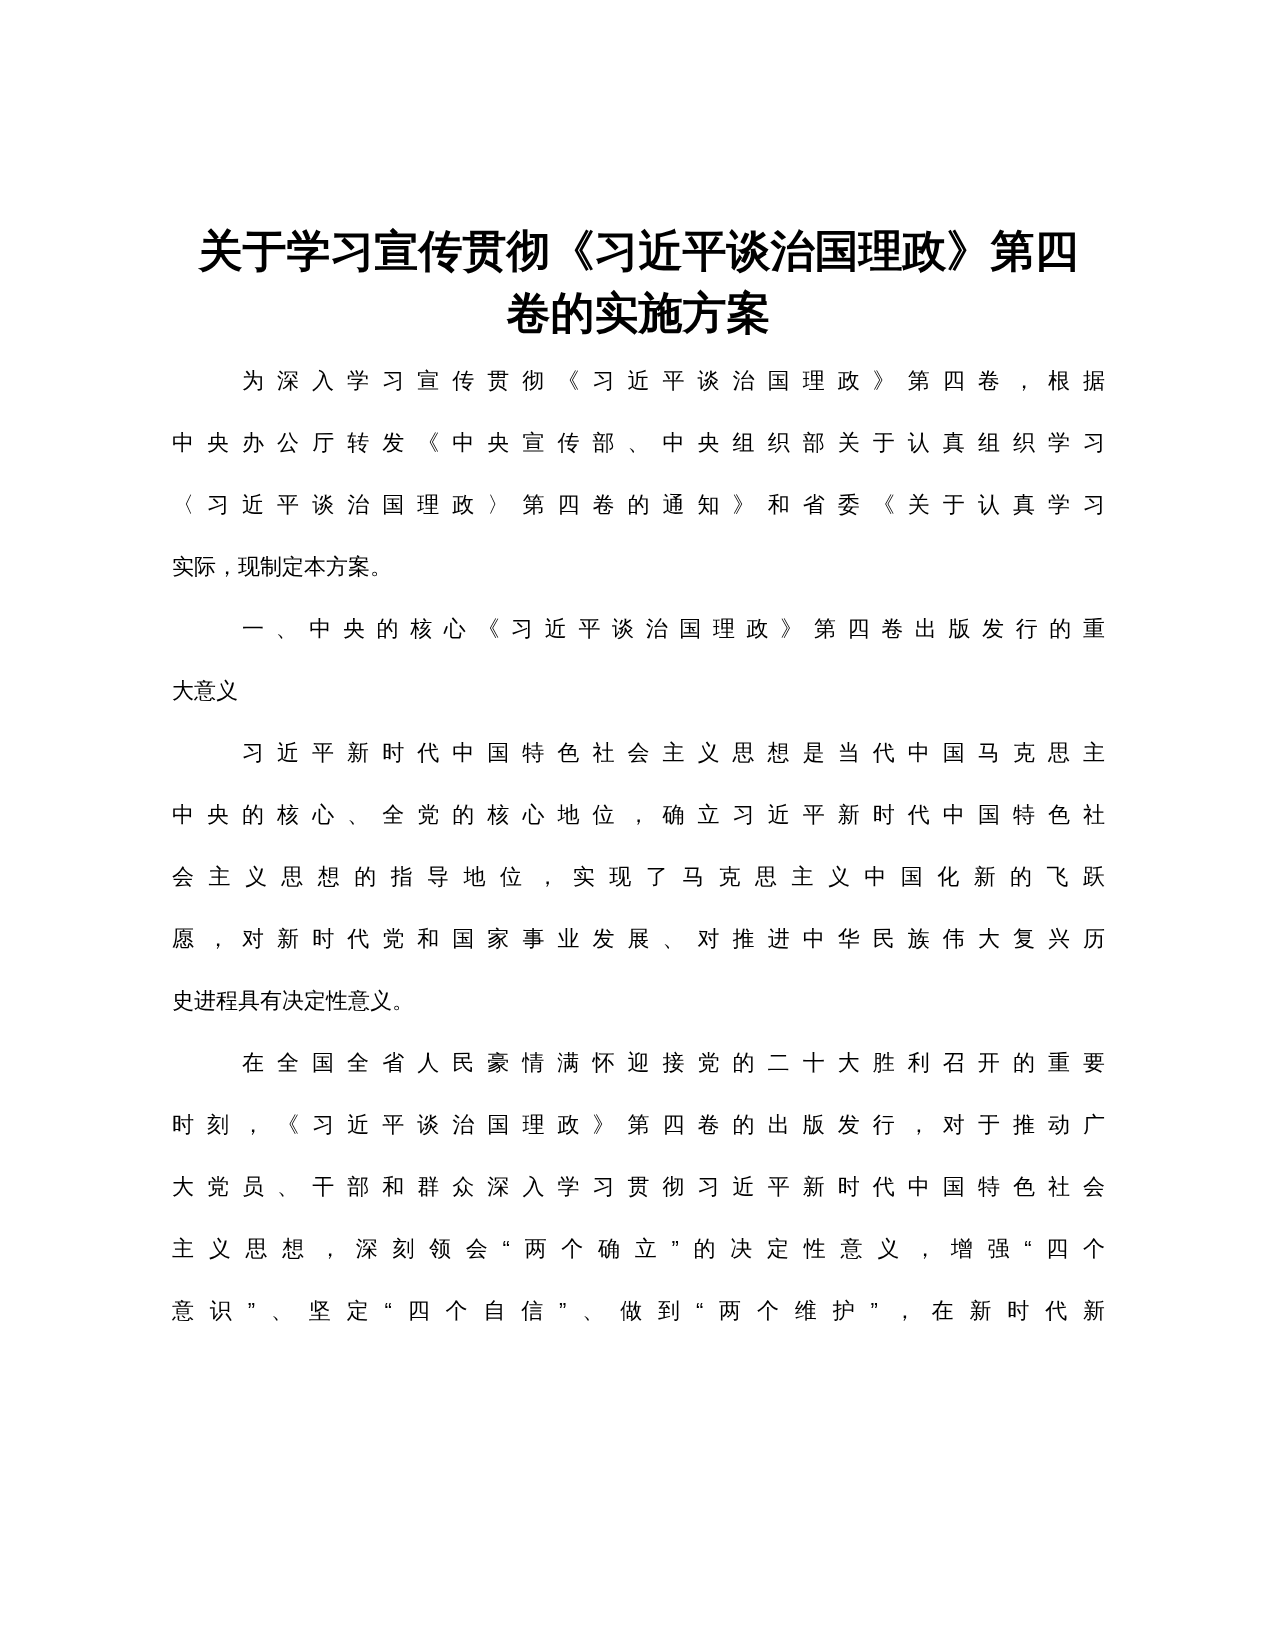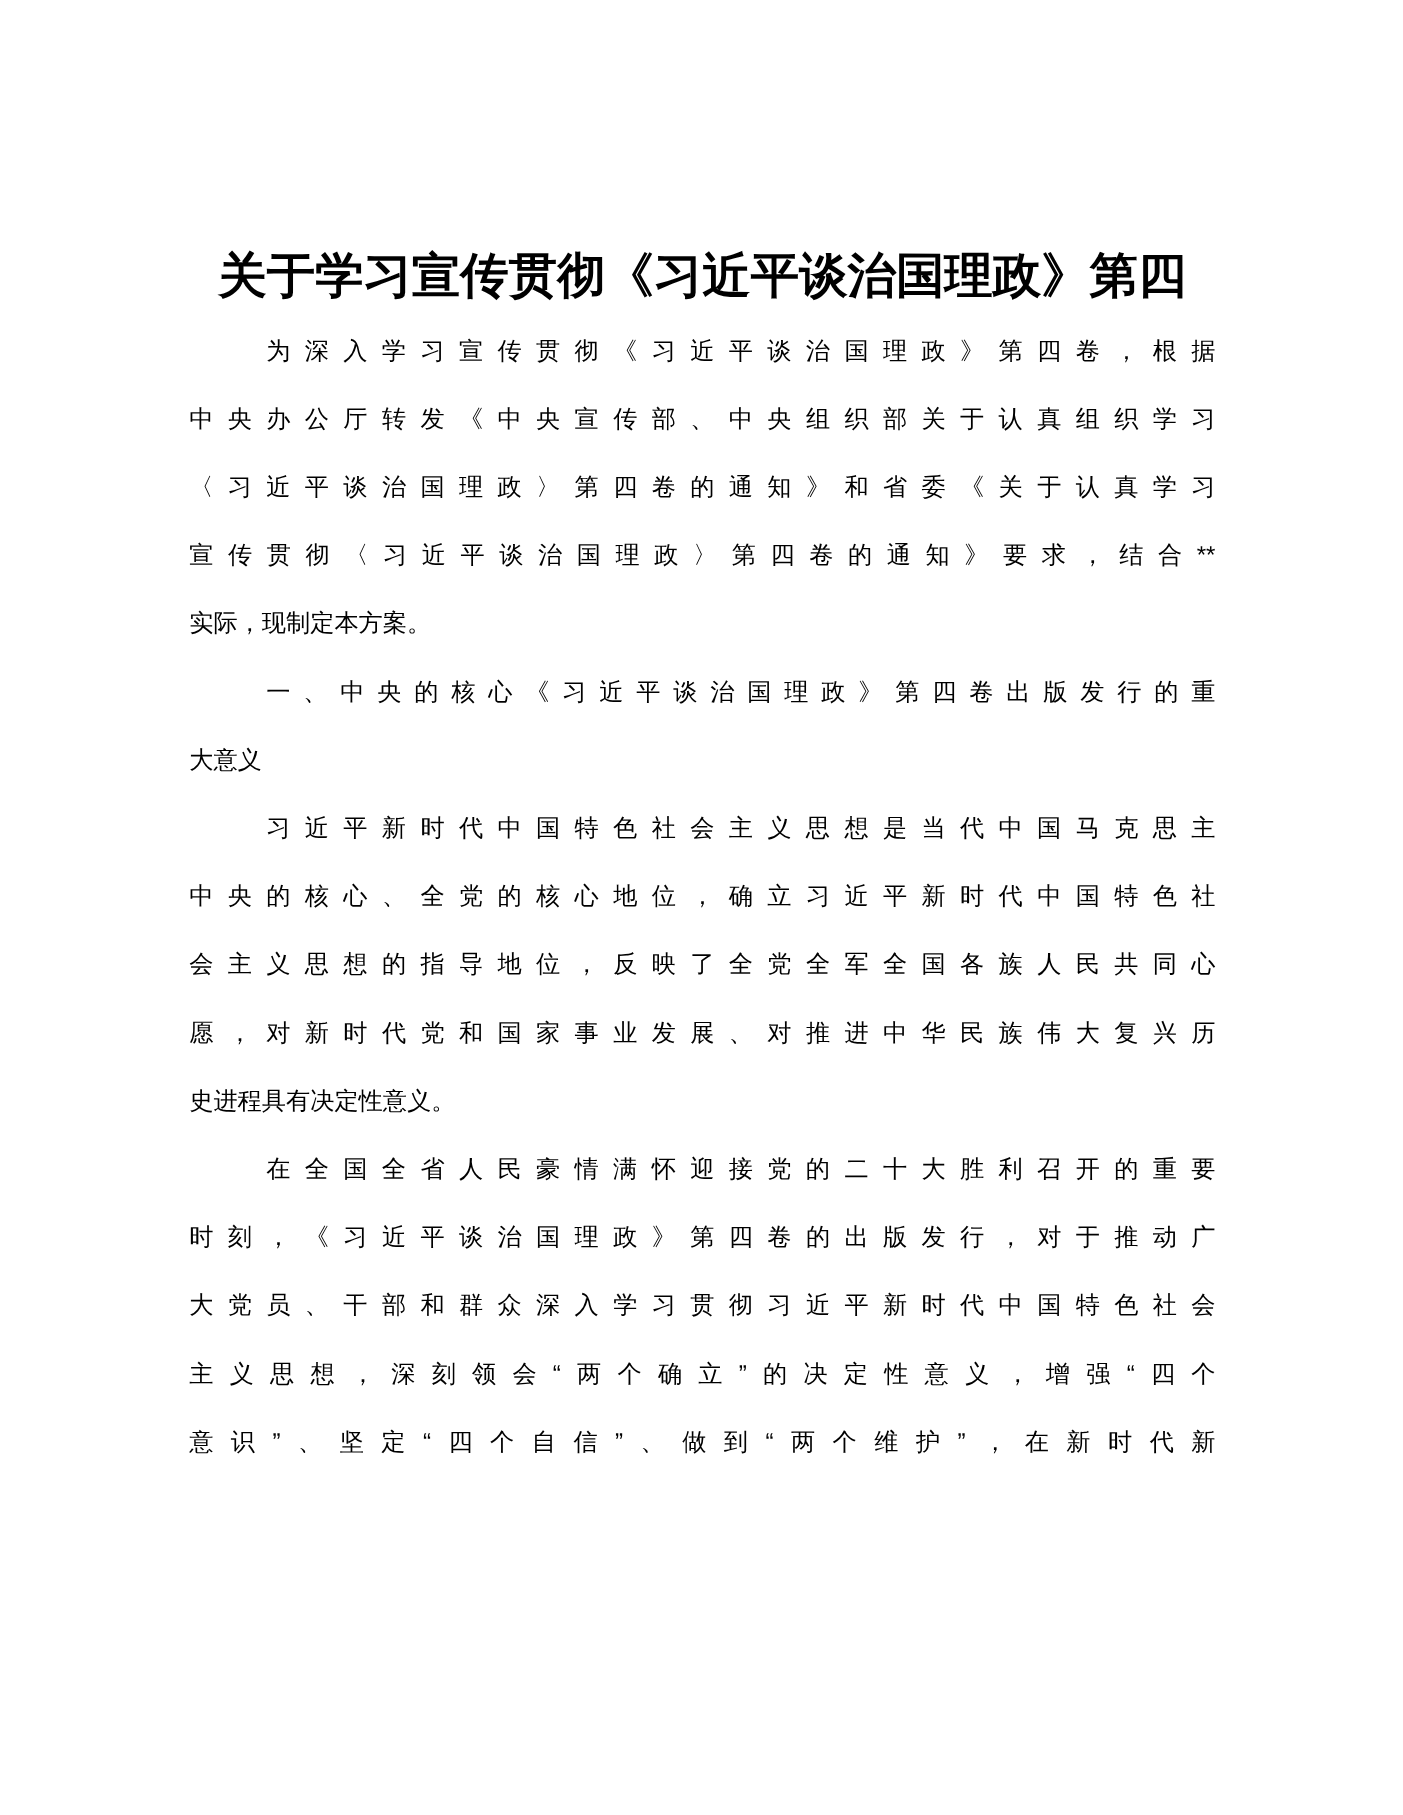--- a/index.html
+++ b/index.html
@@ -51,37 +51,37 @@
     text-align-last: left;
   }
 </style>
 </head>
 <body>
 
 <div class="page">
   <div class="content">
     <div class="doc-title">
         <div class="title-line">关于学习宣传贯彻《习近平谈治国理政》第四</div>
+        <div class="title-line">卷的实施方案</div>
       </div>
     <div class="doc-body">
         <div class="paragraph">
           <div class="text-line first-line">为深入学习宣传贯彻《习近平谈治国理政》第四卷，根据</div>
           <div class="text-line">中央办公厅转发《中央宣传部、中央组织部关于认真组织学习</div>
           <div class="text-line">〈习近平谈治国理政〉第四卷的通知》和省委《关于认真学习</div>
-          <div class="text-line">宣传贯彻〈习近平谈治国理政〉第四卷的通知》要求，结合**</div>
           <div class="text-line end-line">实际，现制定本方案。</div>
         </div>
         <div class="paragraph">
           <div class="text-line first-line">一、中央的核心《习近平谈治国理政》第四卷出版发行的重</div>
           <div class="text-line end-line">大意义</div>
         </div>
         <div class="paragraph">
           <div class="text-line first-line">习近平新时代中国特色社会主义思想是当代中国马克思主</div>
           <div class="text-line">中央的核心、全党的核心地位，确立习近平新时代中国特色社</div>
-          <div class="text-line">会主义思想的指导地位，反映了全党全军全国各族人民共同心</div>
+          <div class="text-line">会主义思想的指导地位，实现了马克思主义中国化新的飞跃</div>
           <div class="text-line">愿，对新时代党和国家事业发展、对推进中华民族伟大复兴历</div>
           <div class="text-line end-line">史进程具有决定性意义。</div>
         </div>
         <div class="paragraph">
           <div class="text-line first-line">在全国全省人民豪情满怀迎接党的二十大胜利召开的重要</div>
           <div class="text-line">时刻，《习近平谈治国理政》第四卷的出版发行，对于推动广</div>
           <div class="text-line">大党员、干部和群众深入学习贯彻习近平新时代中国特色社会</div>
           <div class="text-line">主义思想，深刻领会“两个确立”的决定性意义，增强“四个</div>
           <div class="text-line">意识”、坚定“四个自信”、做到“两个维护”，在新时代新</div>
         </div>

